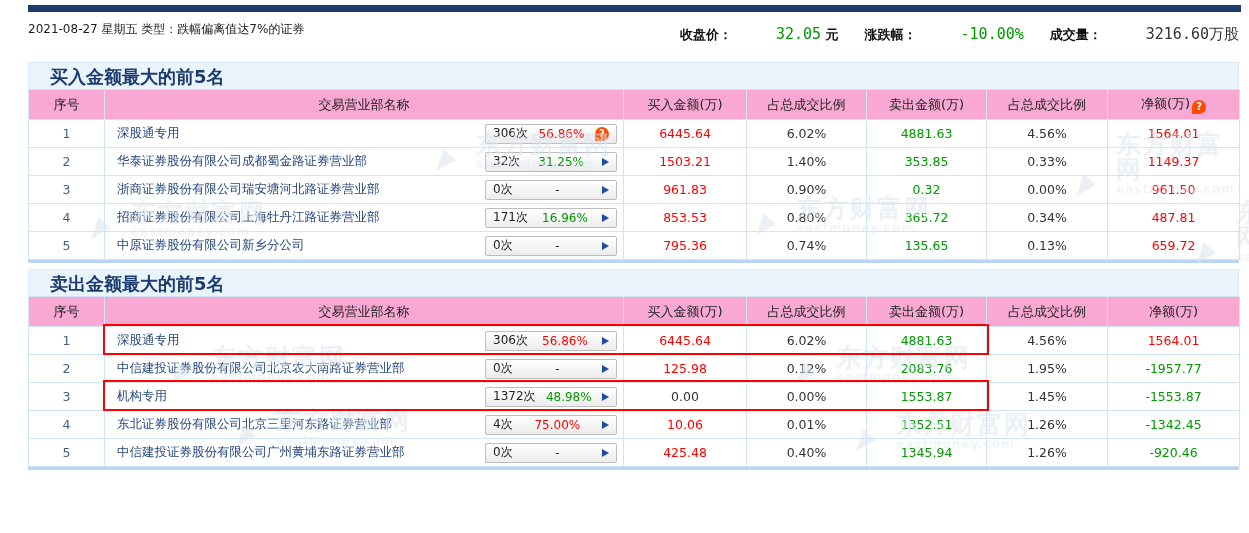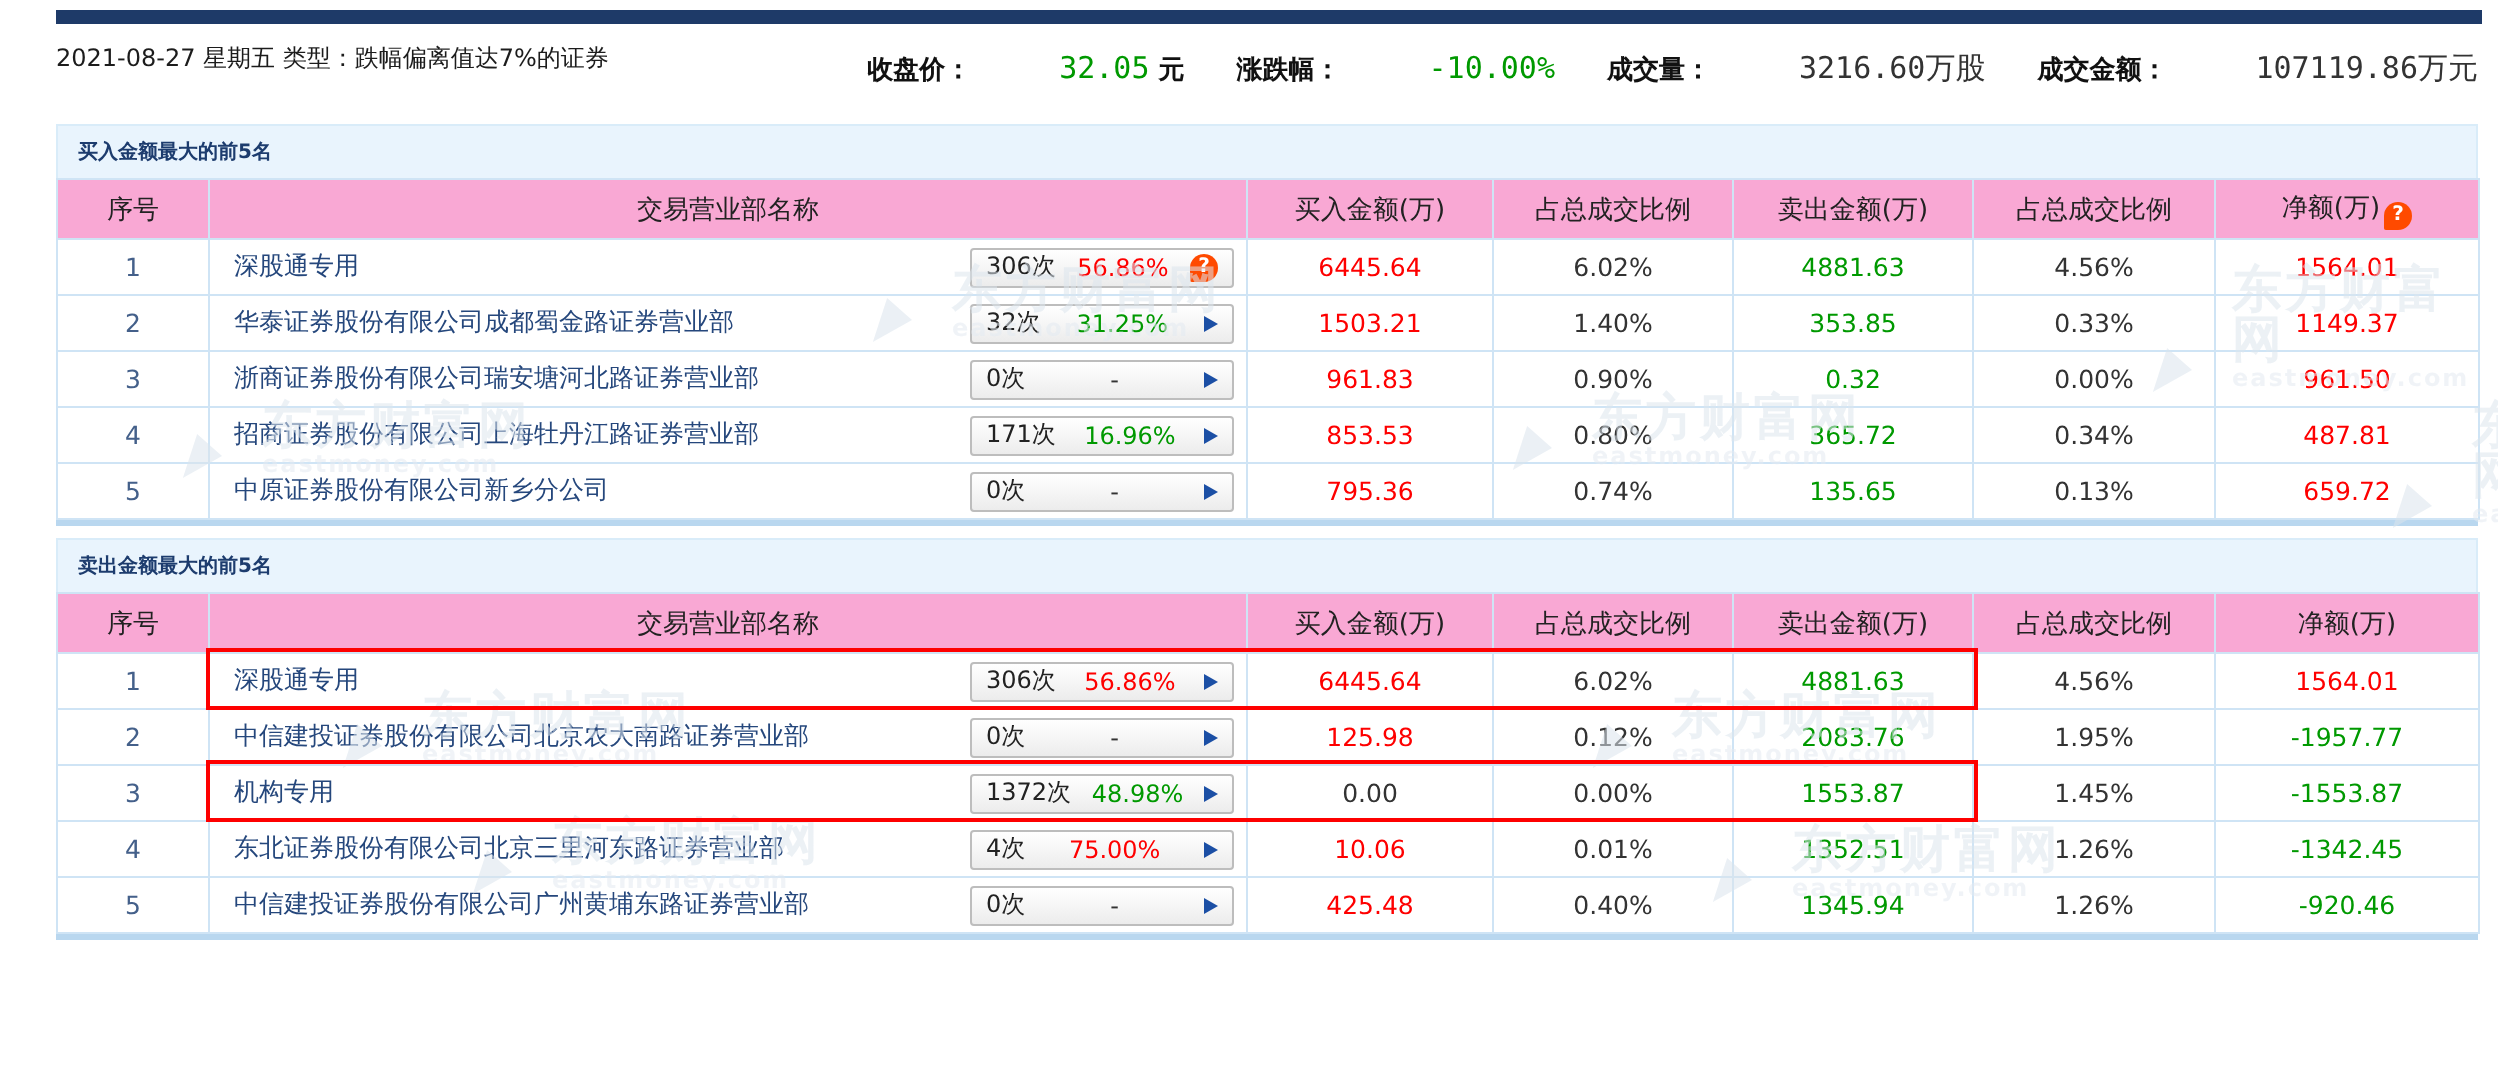--- a/index.html
+++ b/index.html
@@ -20,21 +20,21 @@
   [data-color="red"]   { color:#fe0000; }
   [data-color="green"] { color:#009900; }
   [data-color="black"] { color:#333333; }
 
   
   .section { position:absolute; left:28px; width:1211px; border-bottom:3px solid #b9d7ef; background:#fff; }
   .section-buy  { top:62px; }
   .section-sell { top:269px; }
   .section-title {
     height:27px; line-height:27px; background:#e9f4fd; border:1px solid #d9ecf9; border-bottom:none;
-    font-weight:bold; font-size:10px; color:#1d3c6e; padding-left:10px;
+    font-weight:bold; font-size:18px; color:#1d3c6e; padding-left:21px;
   }
   table { width:1211px; border-collapse:collapse; table-layout:fixed; }
   th {
     height:30px; border:1px solid #cfe4f5; font-weight:normal; font-size:13px; color:#222;
     background:#f9a8d4; text-align:center;
   }
   td { height:28px; border:1px solid #cfe4f5; text-align:center; font-size:12.5px; background:transparent; }
   .c-no { color:#44608a; }
   .c-name { text-align:left; position:relative; padding-left:12px; }
   .name-link { color:#25477c; font-size:12.5px; cursor:pointer; }
@@ -78,21 +78,20 @@
 
 <div class="screen">
   <div class="top-bar"></div>
 
   <div class="date-line">2021-08-27 星期五 类型：跌幅偏离值达7%的证券</div>
 
   <div class="stats">
     <span class="stat"><b>收盘价：</b><span class="stat-val" data-color="green">32.05</span><b> 元</b></span>
     <span class="stat"><b>涨跌幅：</b><span class="stat-val" data-color="green">-10.00%</span></span>
     <span class="stat"><b>成交量：</b><span class="stat-val" data-color="black">3216.60万股</span></span>
-    <span class="stat"><b>成交金额：</b><span class="stat-val" data-color="black">107119.86万元</span></span>
   </div>
 
   <div class="section section-buy">
     <div class="section-title">买入金额最大的前5名</div>
     <table>
       <colgroup>
           <col style="width:76px">
           <col style="width:519px">
           <col style="width:123px">
           <col style="width:120px">

